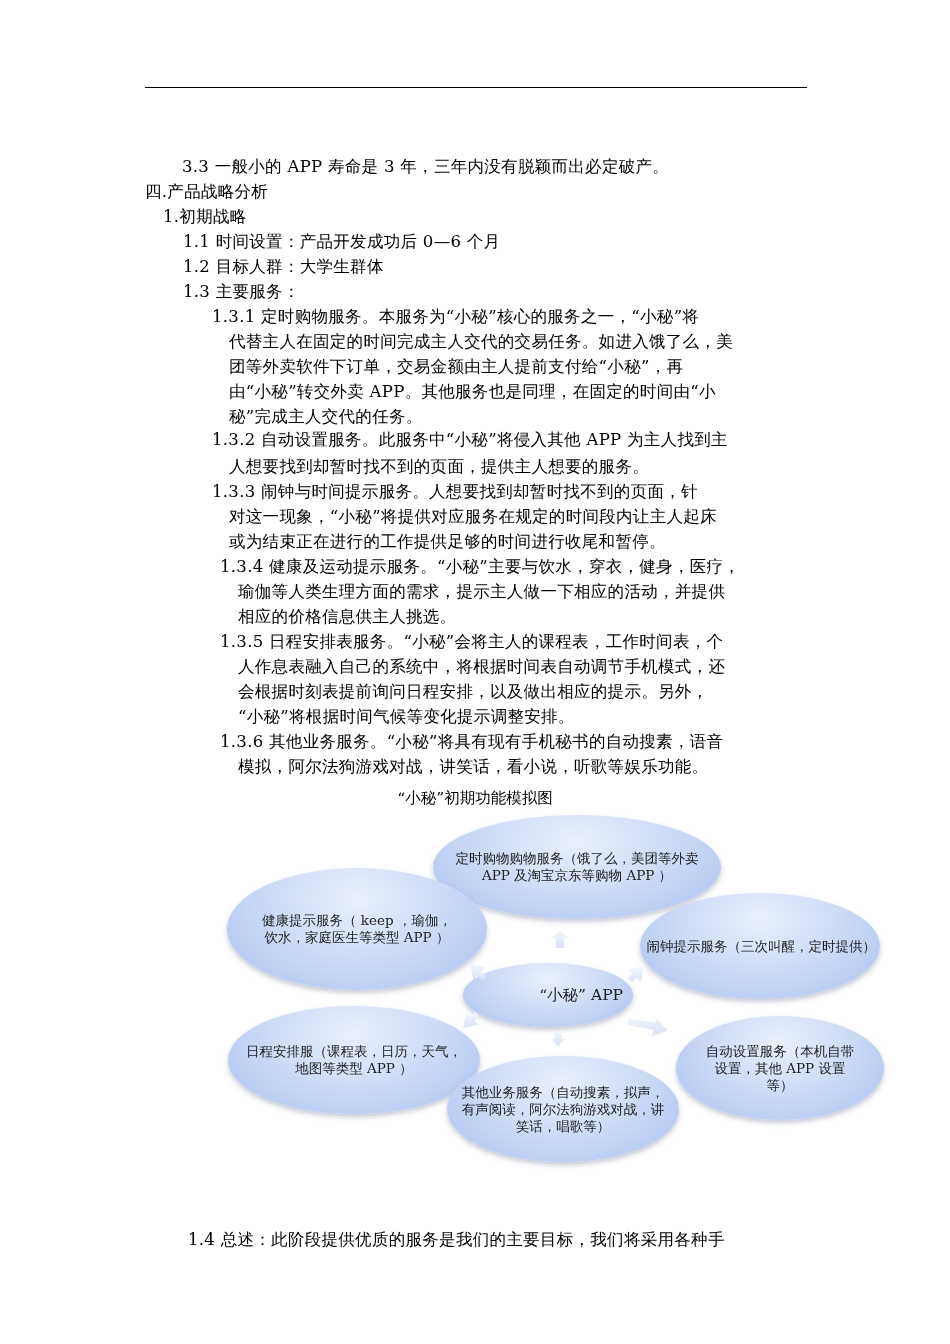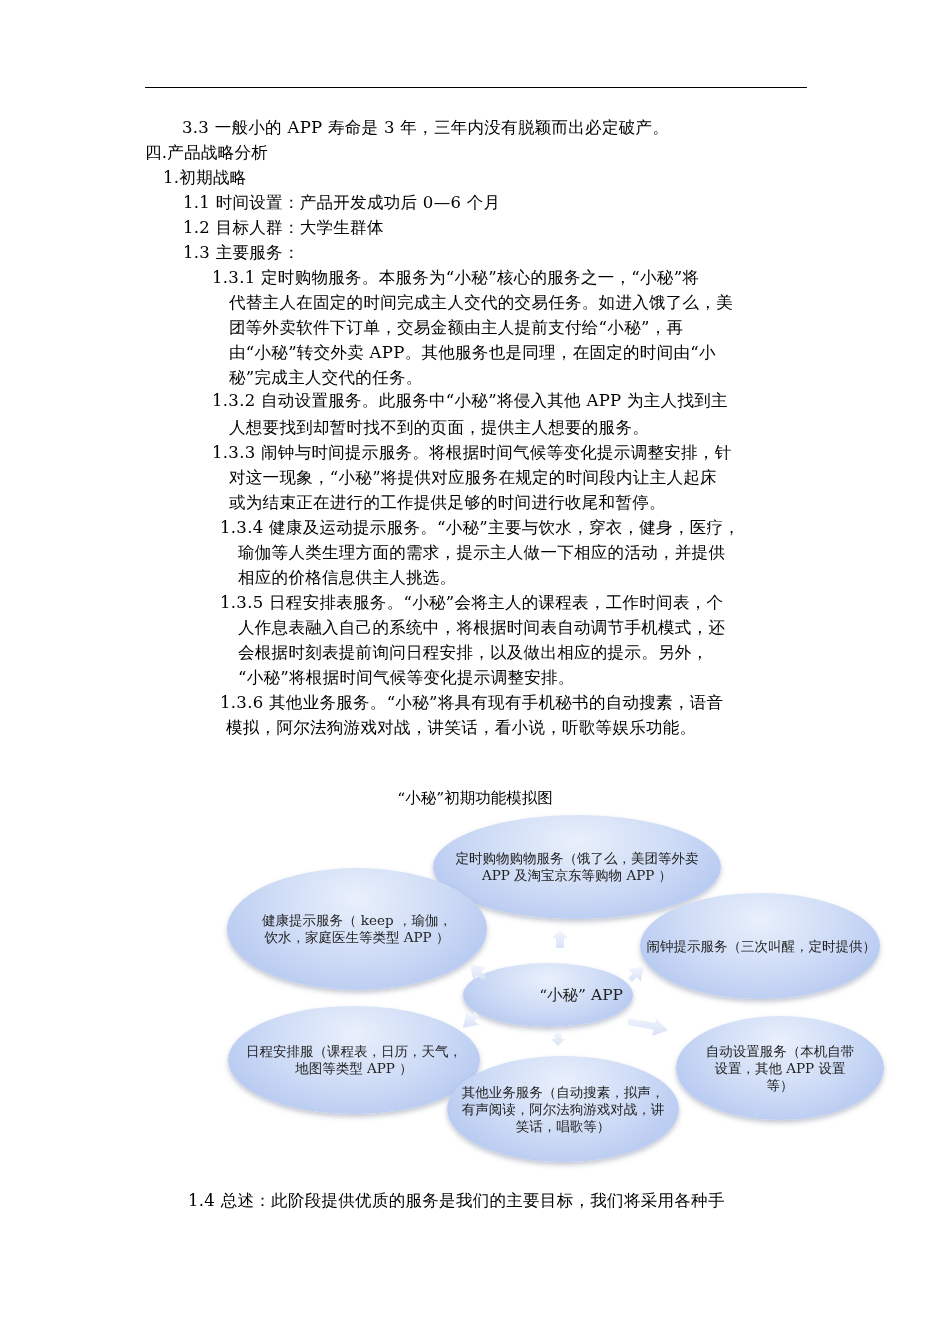--- a/index.html
+++ b/index.html
@@ -1,19 +1,19 @@
 <!DOCTYPE html>
 <html><head>
 <meta charset="utf-8">
 <style>
   html, body { margin:0; padding:0; background:#ffffff; }
   body { width:950px; height:1344px; position:relative; overflow:hidden;
          font-family:"DejaVu Serif","Liberation Serif",serif; color:#000; }
   .rule { position:absolute; left:145px; top:87px; width:662px; height:0; border-top:1.5px solid #000; }
-  .line { position:absolute; font-size:16.5px; line-height:20px; white-space:nowrap; letter-spacing:0.3px; }
+  .line { position:absolute; font-size:16.5px; line-height:20px; white-space:nowrap; letter-spacing:0.3px;margin-top:39px; }
   .caption { position:absolute; left:0; width:950px; top:766px; text-align:center; font-size:15.5px;margin-top:22px; }
   .ell { position:absolute; border-radius:50%;
          background: radial-gradient(ellipse at 50% 25%, #e9f0fc 0%, #cfdcf6 45%, #a9bfee 100%);
          box-shadow: 0 3px 5px rgba(90,100,130,0.35);
          display:flex; align-items:center; justify-content:flex-end; text-align:center;
          font-family:"DejaVu Serif","Liberation Serif",serif; font-size:13.5px; line-height:17px; color:#222; }
   .ell span { display:block; padding:0 10px; }
   .arr { position:absolute; background:linear-gradient(#f4f7fd,#d8e2f6); box-shadow:0 1px 2px rgba(90,100,130,0.35); }
 </style>
 </head>
@@ -30,35 +30,35 @@
 
 <div class="line" style="left:212px;top:268px">1.3.1 定时购物服务。本服务为“小秘”核心的服务之一，“小秘”将</div>
 <div class="line" style="left:229px;top:293px">代替主人在固定的时间完成主人交代的交易任务。如进入饿了么，美</div>
 <div class="line" style="left:229px;top:318px">团等外卖软件下订单，交易金额由主人提前支付给“小秘”，再</div>
 <div class="line" style="left:229px;top:343px">由“小秘”转交外卖 APP。其他服务也是同理，在固定的时间由“小</div>
 <div class="line" style="left:229px;top:368px">秘”完成主人交代的任务。</div>
 
 <div class="line" style="left:212px;top:391px">1.3.2 自动设置服务。此服务中“小秘”将侵入其他 APP 为主人找到主</div>
 <div class="line" style="left:229px;top:418px">人想要找到却暂时找不到的页面，提供主人想要的服务。</div>
 
-<div class="line" style="left:212px;top:443px">1.3.3 闹钟与时间提示服务。将根据时间气候等变化提示调整安排，针</div>
+<div class="line" style="left:212px;top:443px">1.3.3 闹钟与时间提示服务。人想要找到却暂时找不到的页面，针</div>
 <div class="line" style="left:229px;top:468px">对这一现象，“小秘”将提供对应服务在规定的时间段内让主人起床</div>
 <div class="line" style="left:229px;top:493px">或为结束正在进行的工作提供足够的时间进行收尾和暂停。</div>
 
 <div class="line" style="left:220px;top:518px">1.3.4 健康及运动提示服务。“小秘”主要与饮水，穿衣，健身，医疗，</div>
 <div class="line" style="left:238px;top:543px">瑜伽等人类生理方面的需求，提示主人做一下相应的活动，并提供</div>
 <div class="line" style="left:238px;top:568px">相应的价格信息供主人挑选。</div>
 
 <div class="line" style="left:220px;top:593px">1.3.5 日程安排表服务。“小秘”会将主人的课程表，工作时间表，个</div>
 <div class="line" style="left:238px;top:618px">人作息表融入自己的系统中，将根据时间表自动调节手机模式，还</div>
 <div class="line" style="left:238px;top:643px">会根据时刻表提前询问日程安排，以及做出相应的提示。另外，</div>
 <div class="line" style="left:238px;top:668px">“小秘”将根据时间气候等变化提示调整安排。</div>
 
 <div class="line" style="left:220px;top:693px">1.3.6 其他业务服务。“小秘”将具有现有手机秘书的自动搜素，语音</div>
-<div class="line" style="left:226px;top:718px">模拟，阿尔法狗游戏对战，讲笑话，看小说，听歌等娱乐功能。</div>
+<div class="line" style="left:238px;top:718px">模拟，阿尔法狗游戏对战，讲笑话，看小说，听歌等娱乐功能。</div>
 
 <div class="caption">“小秘”初期功能模拟图</div>
 
 <div>
   <div class="ell" style="left:433px;top:815px;width:288px;height:104px">
     <span style="padding:0 18px">定时购物购物服务（饿了么，美团等外卖 APP 及淘宝京东等购物 APP ）</span>
   </div>
   <div class="ell" style="left:227px;top:868px;width:260px;height:122px">
     <span style="padding:0 32px">健康提示服务（ keep ，瑜伽，饮水，家庭医生等类型 APP ）</span>
   </div>

